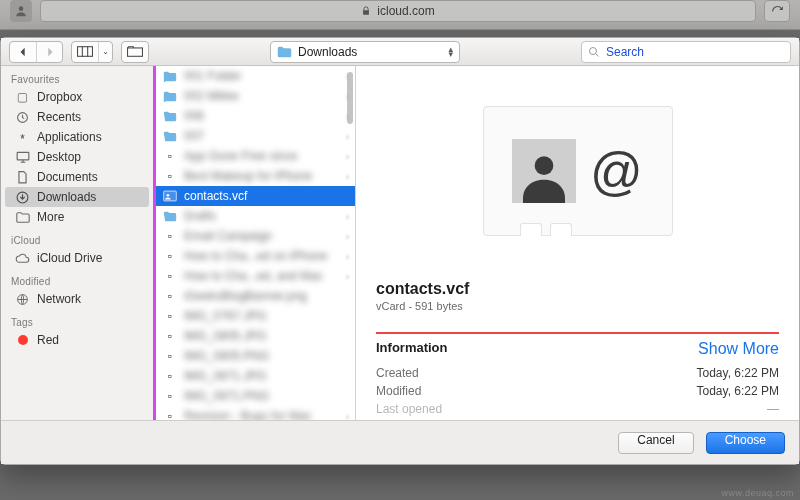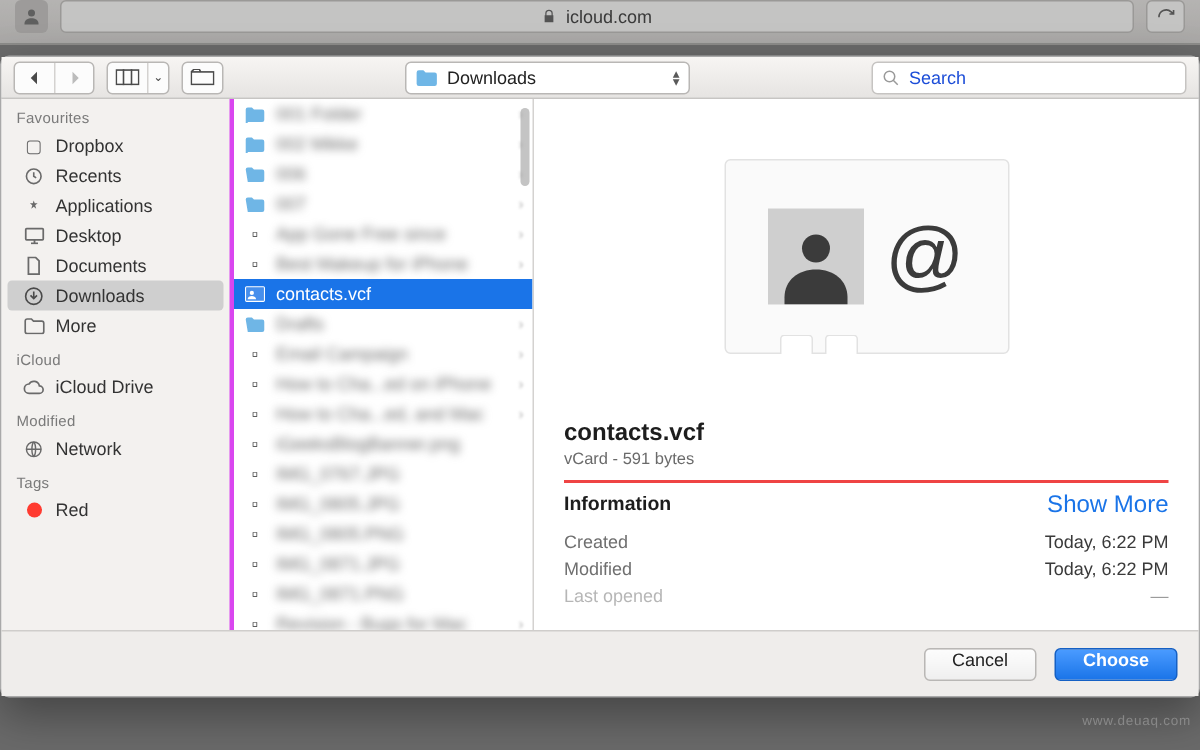--- a/index.html
+++ b/index.html
@@ -33,30 +33,30 @@
 .file-row .ico{width:16px;height:16px;display:flex;align-items:center;justify-content:center}
 .preview{flex:1;background:#fff;display:flex;flex-direction:column;overflow:hidden}
 .pv-canvas{flex:0 0 210px;display:flex;align-items:center;justify-content:center}
 .vcard-art{width:190px;height:130px;background:#fafafa;border:1px solid #e2e2e2;border-radius:4px;display:flex;align-items:center;justify-content:center;gap:14px;position:relative}
 .vcard-art::after{content:"";position:absolute;left:36px;bottom:-1px;width:20px;height:12px;background:#fff;border:1px solid #e2e2e2;border-bottom:none;border-radius:3px 3px 0 0}
 .vcard-art::before{content:"";position:absolute;left:66px;bottom:-1px;width:20px;height:12px;background:#fff;border:1px solid #e2e2e2;border-bottom:none;border-radius:3px 3px 0 0}
 .silhouette{width:64px;height:64px;background:#cfcfcf;display:flex;align-items:flex-end;justify-content:center}
 .atsym{font-size:52px;color:#3b3b3b;font-weight:300}
 .pv-meta{padding:4px 20px 0;font-size:12px;color:#1d1d1d}
 .pv-title{font-size:16px;font-weight:600;margin-bottom:2px}
-.pv-sub{font-size:11px;color:#6a6a6a;margin-bottom:8px}
+.pv-sub{font-size:11px;color:#6a6a6a;margin-bottom:20px}
 .info-head{display:flex;justify-content:space-between;border-top:2px solid #ef4444;padding-top:6px;margin-bottom:6px}
 .info-head b{font-size:13px}
 .show-more{color:#1a74e8;font-size:16px}
 .info-row{display:flex;justify-content:space-between;font-size:12px;color:#3a3a3a;padding:2px 0}
 .info-row span:first-child{color:#6f6f6f}
 .dlg-footer{height:44px;background:#efedeb;border-top:1px solid #cfcdcb;display:flex;align-items:center;justify-content:flex-end;gap:12px;padding:0 14px}
 .btn{height:22px;padding:0 18px;border:1px solid #b9b7b5;border-radius:4px;background:linear-gradient(#fdfdfd,#efefef);font-size:12px;color:#222;display:flex;}
-.btn.primary{background:linear-gradient(#4a9bff,#1a74e8);border-color:#1560c4;color:#fff;font-weight:700}
-.watermark{position:absolute;right:6px;bottom:15px;font-size:9px;color:#888;letter-spacing:.5px;z-index:5}
+.btn.primary{background:linear-gradient(#4a9bff,#1a74e8);border-color:#1560c4;color:#fff;font-weight:400}
+.watermark{position:absolute;right:6px;bottom:2px;font-size:9px;color:#888;letter-spacing:.5px;z-index:5}
 .scroll-thumb{position:absolute;right:2px;width:6px;background:#c4c4c4;border-radius:3px}
 svg{display:block}
 </style>
 </head>
 <body>
 
 <div class="browser-bar">
   <div class="avatar-chip">
     <svg width="14" height="14" viewBox="0 0 24 24" fill="#7a7a7a">
         <circle cx="12" cy="8" r="4"></circle>

